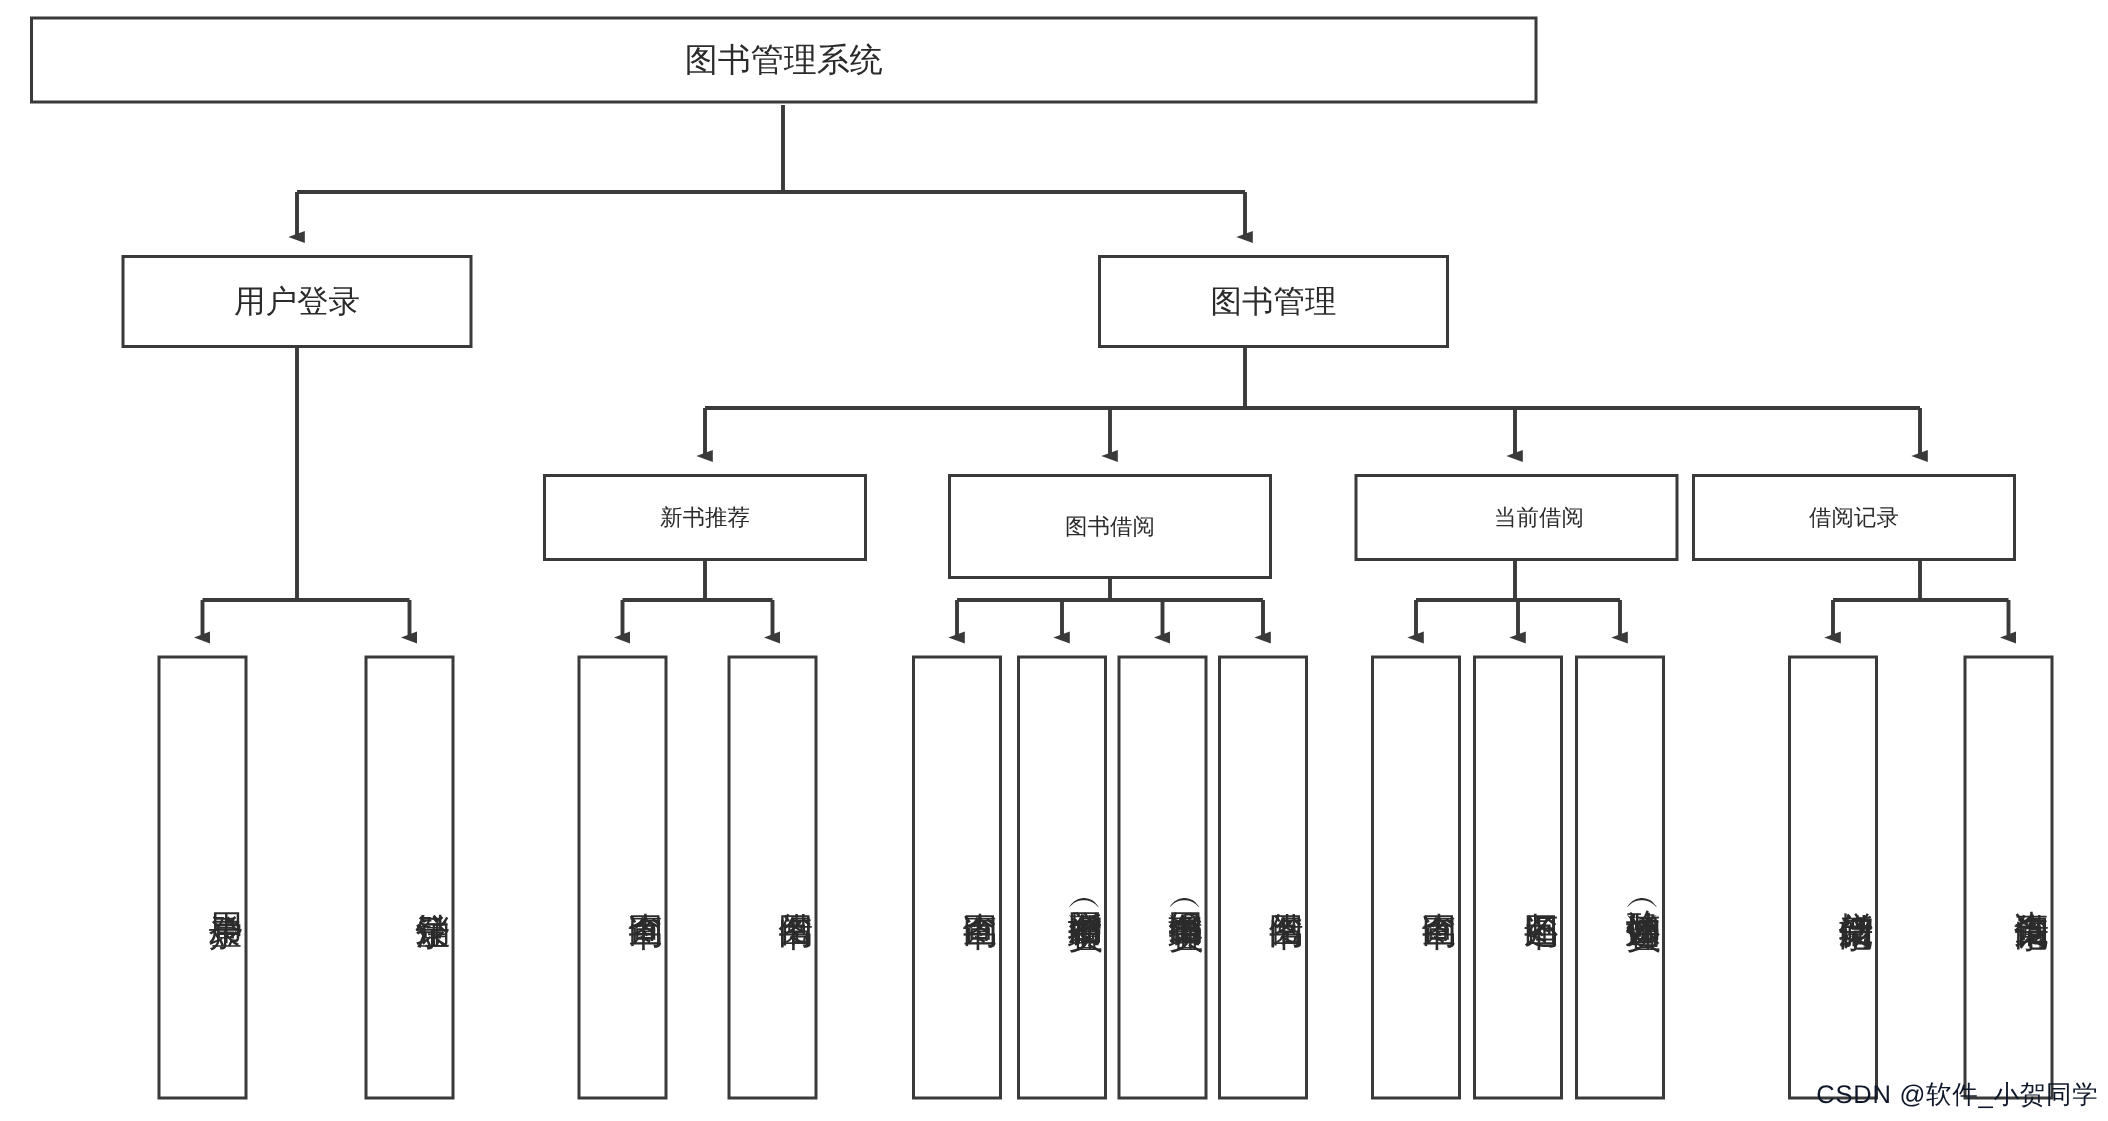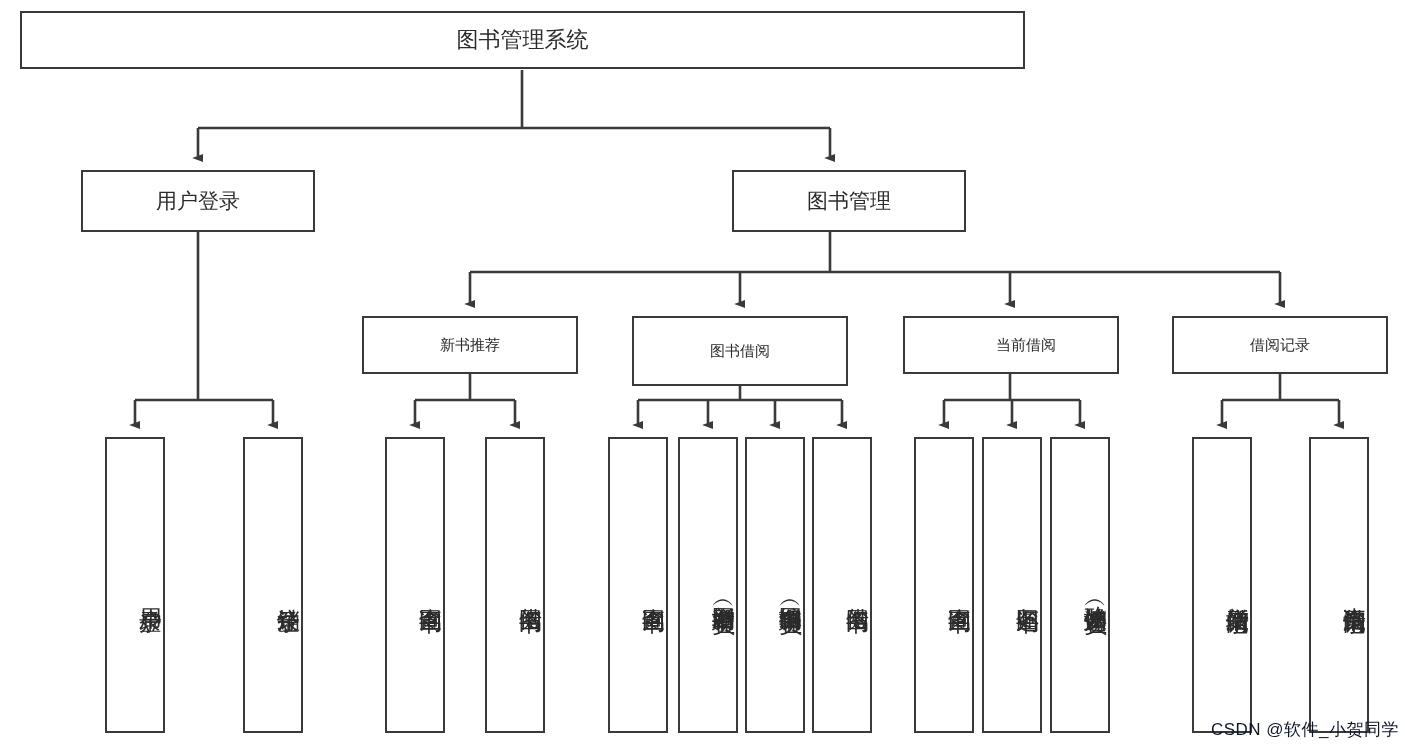--- a/index.html
+++ b/index.html
@@ -133,21 +133,21 @@
 
   <div class="node lvl3" style="left:362px;top:316px;width:216px;height:58px;">
     <span class="label">新书推荐</span>
   </div>
   <div class="node lvl3" style="left:632px;top:316px;width:216px;height:70px;">
     <span class="label">图书借阅</span>
   </div>
   <div class="node lvl3" style="left:903px;top:316px;width:216px;height:58px;padding-left:30px;">
     <span class="label">当前借阅</span>
   </div>
-  <div class="node lvl3" style="left:1172px;top:316px;width:216px;height:58px;">
+  <div class="node lvl3" style="left:1128px;top:316px;width:216px;height:58px;">
     <span class="label">借阅记录</span>
   </div>
 
   <div class="node leaf" style="left:105px;top:437px;width:60px;height:296px;">
     <span class="label">用户登录</span>
   </div>
   <div class="node leaf" style="left:243px;top:437px;width:60px;height:296px;">
     <span class="label">注销登录</span>
   </div>
 

